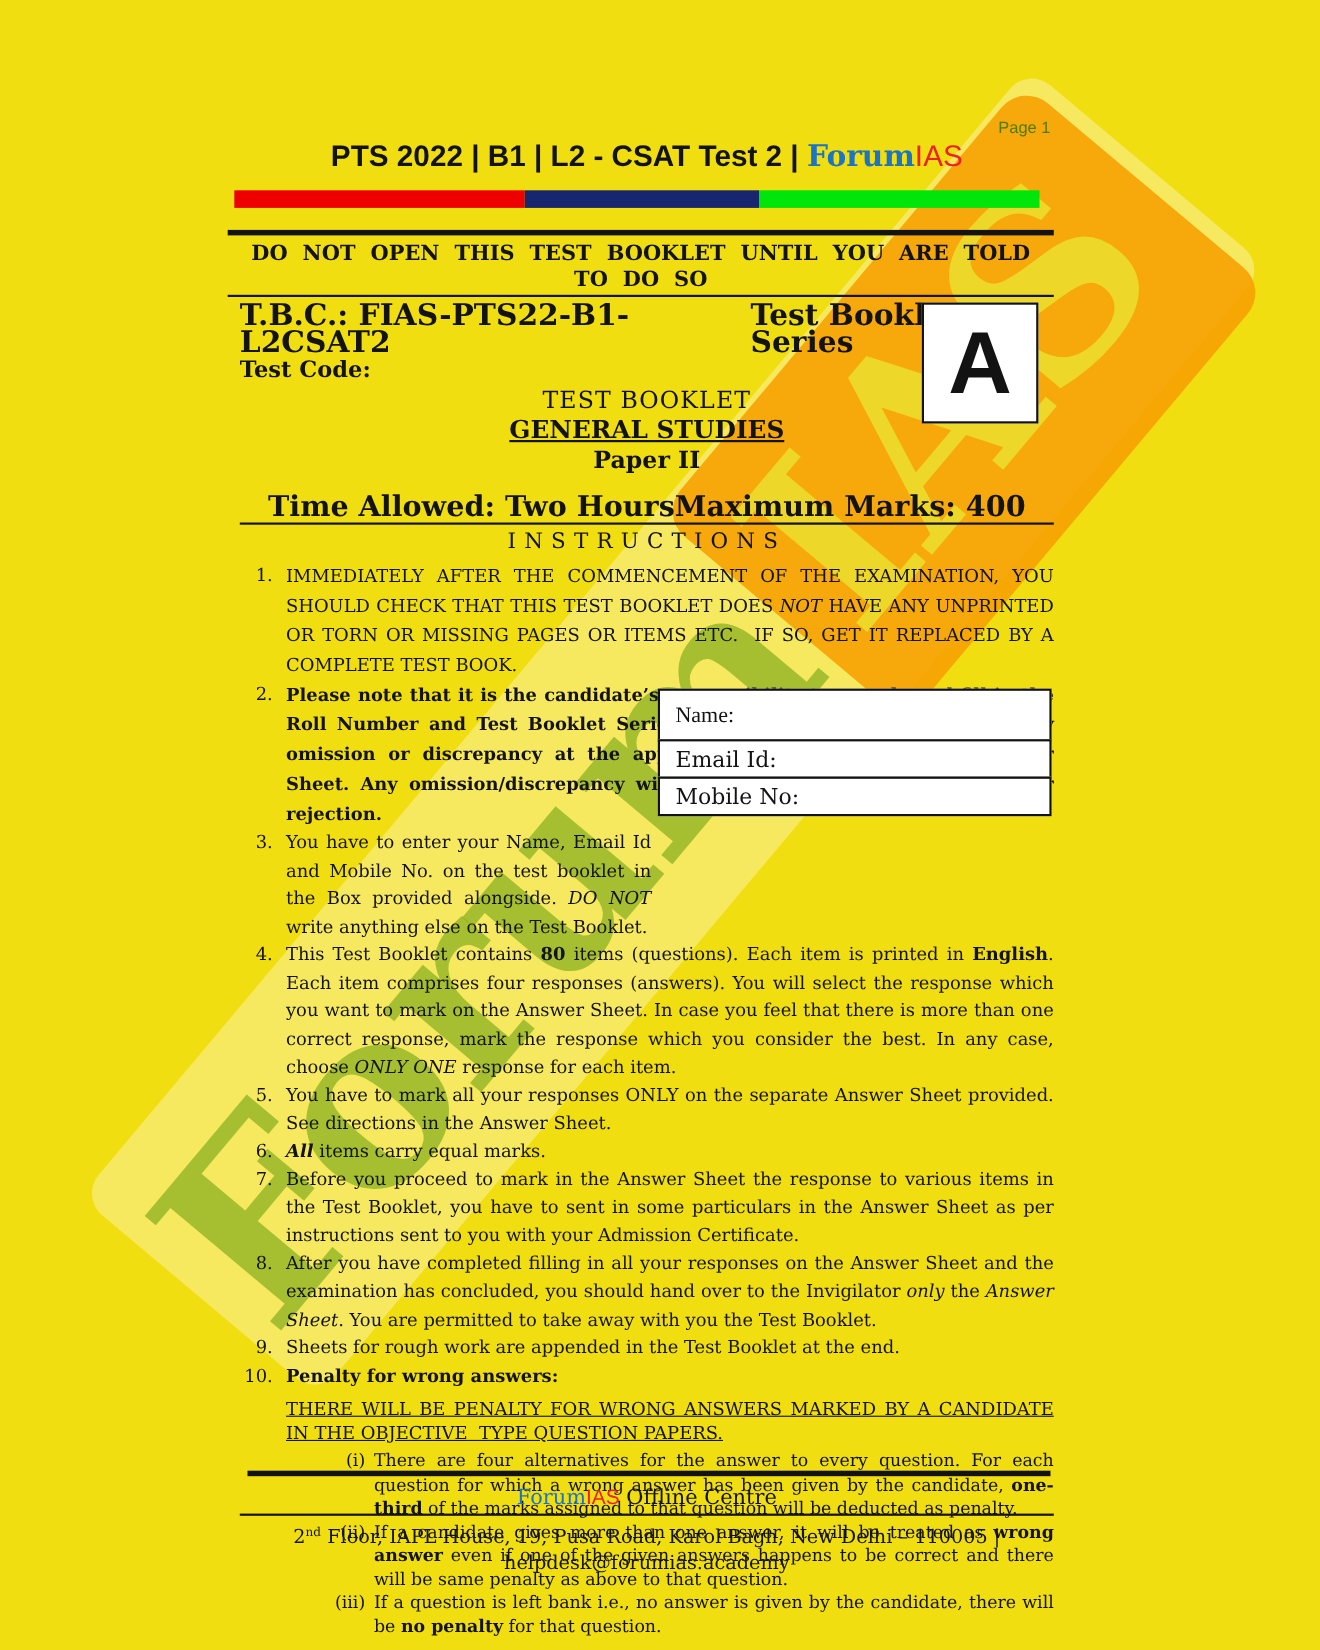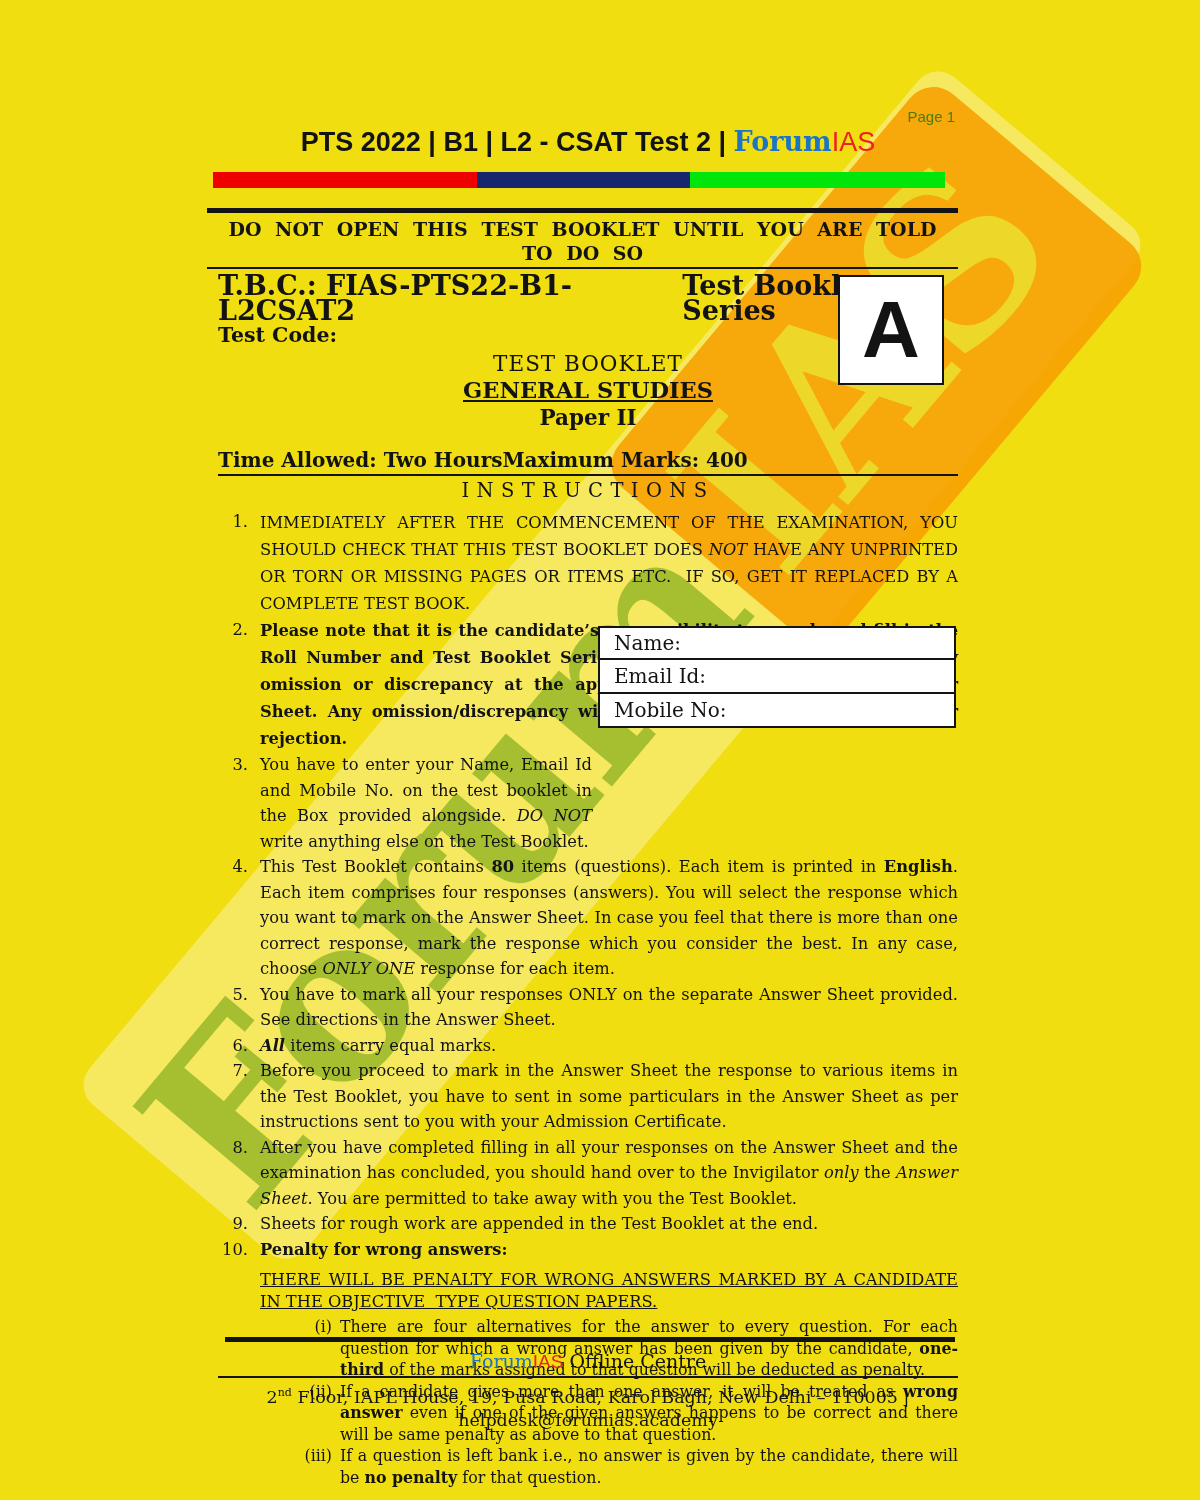--- a/index.html
+++ b/index.html
@@ -61,22 +61,22 @@
   .bt-line3{ font-size:21.5px; line-height:27px; font-weight:bold; }
 
   .series-box{
     position:absolute; left:838px; top:275px; width:106px; height:110px; z-index:1;
     background:#ffffff; border:2.5px solid #131313; box-sizing:border-box;
     display:flex; align-items:center; justify-content:center;
     font-family:"Liberation Sans", sans-serif; font-weight:bold; font-size:80px; color:#131313;
   }
 
   .time-row{
-    display:flex; justify-content:flex-start; font-weight:bold;
-    font-size:20px; line-height:22px; margin-top:18px;
+    display:flex; justify-content:center; font-weight:bold;
+    font-size:26px; line-height:22px; margin-top:18px;
     padding-bottom:3px; border-bottom:2px solid #131313;
   }
   .inst-heading{ text-align:center; font-size:19.5px; line-height:24px; letter-spacing:0.38em; margin-top:3px; }
 
   .inst-list{ margin-top:6px; font-size:16.3px; line-height:25.5px; }
   .inst-item{ display:flex; }
   .inst-num{ width:42px; box-sizing:border-box; padding-right:12px; text-align:right; flex:none; }
   .inst-text{ flex:1; text-align:justify; }
   .inst-item[data-item="3."] .inst-text{ max-width:332px; }
   .inst-item[data-item="1."] .inst-text{ line-height:27px; }
@@ -89,21 +89,21 @@
   .sub-num{ width:80px; flex:none; text-align:right; padding-right:8px; box-sizing:border-box; }
   .sub-text{ flex:1; text-align:justify; }
 
   
   .candidate-box{ position:absolute; left:598px; top:626px; width:358px; z-index:2; }
   .cand-row{
     background:#ffffff; border:2.5px solid #131313; box-sizing:border-box;
     height:36px; margin-top:-2px; display:flex; align-items:center;
     padding-left:14px; font-size:20px;
   }
-  .cand-row:first-child{ margin-top:0; height:34px; }
+  .cand-row:first-child{ margin-top:0; height:48px;font-family:Liberation Serif, serif; }
 
   
   .footer-bar{ position:absolute; left:225px; top:1337px; width:730px; height:5px; background:#131313; z-index:1; }
   .footer-brand{ position:absolute; left:218px; top:1349px; width:740px; text-align:center; font-size:19px; line-height:24px; z-index:1; }
   .footer-rule{ position:absolute; left:218px; top:1376px; width:740px; border-top:2px solid #131313; z-index:1; }
   .footer-address{ position:absolute; left:218px; top:1381px; width:740px; text-align:center; font-size:17.5px; line-height:23px; z-index:1; }
   .footer-address sup{ font-size:11px; }
 </style>
 </head>
 <body>

